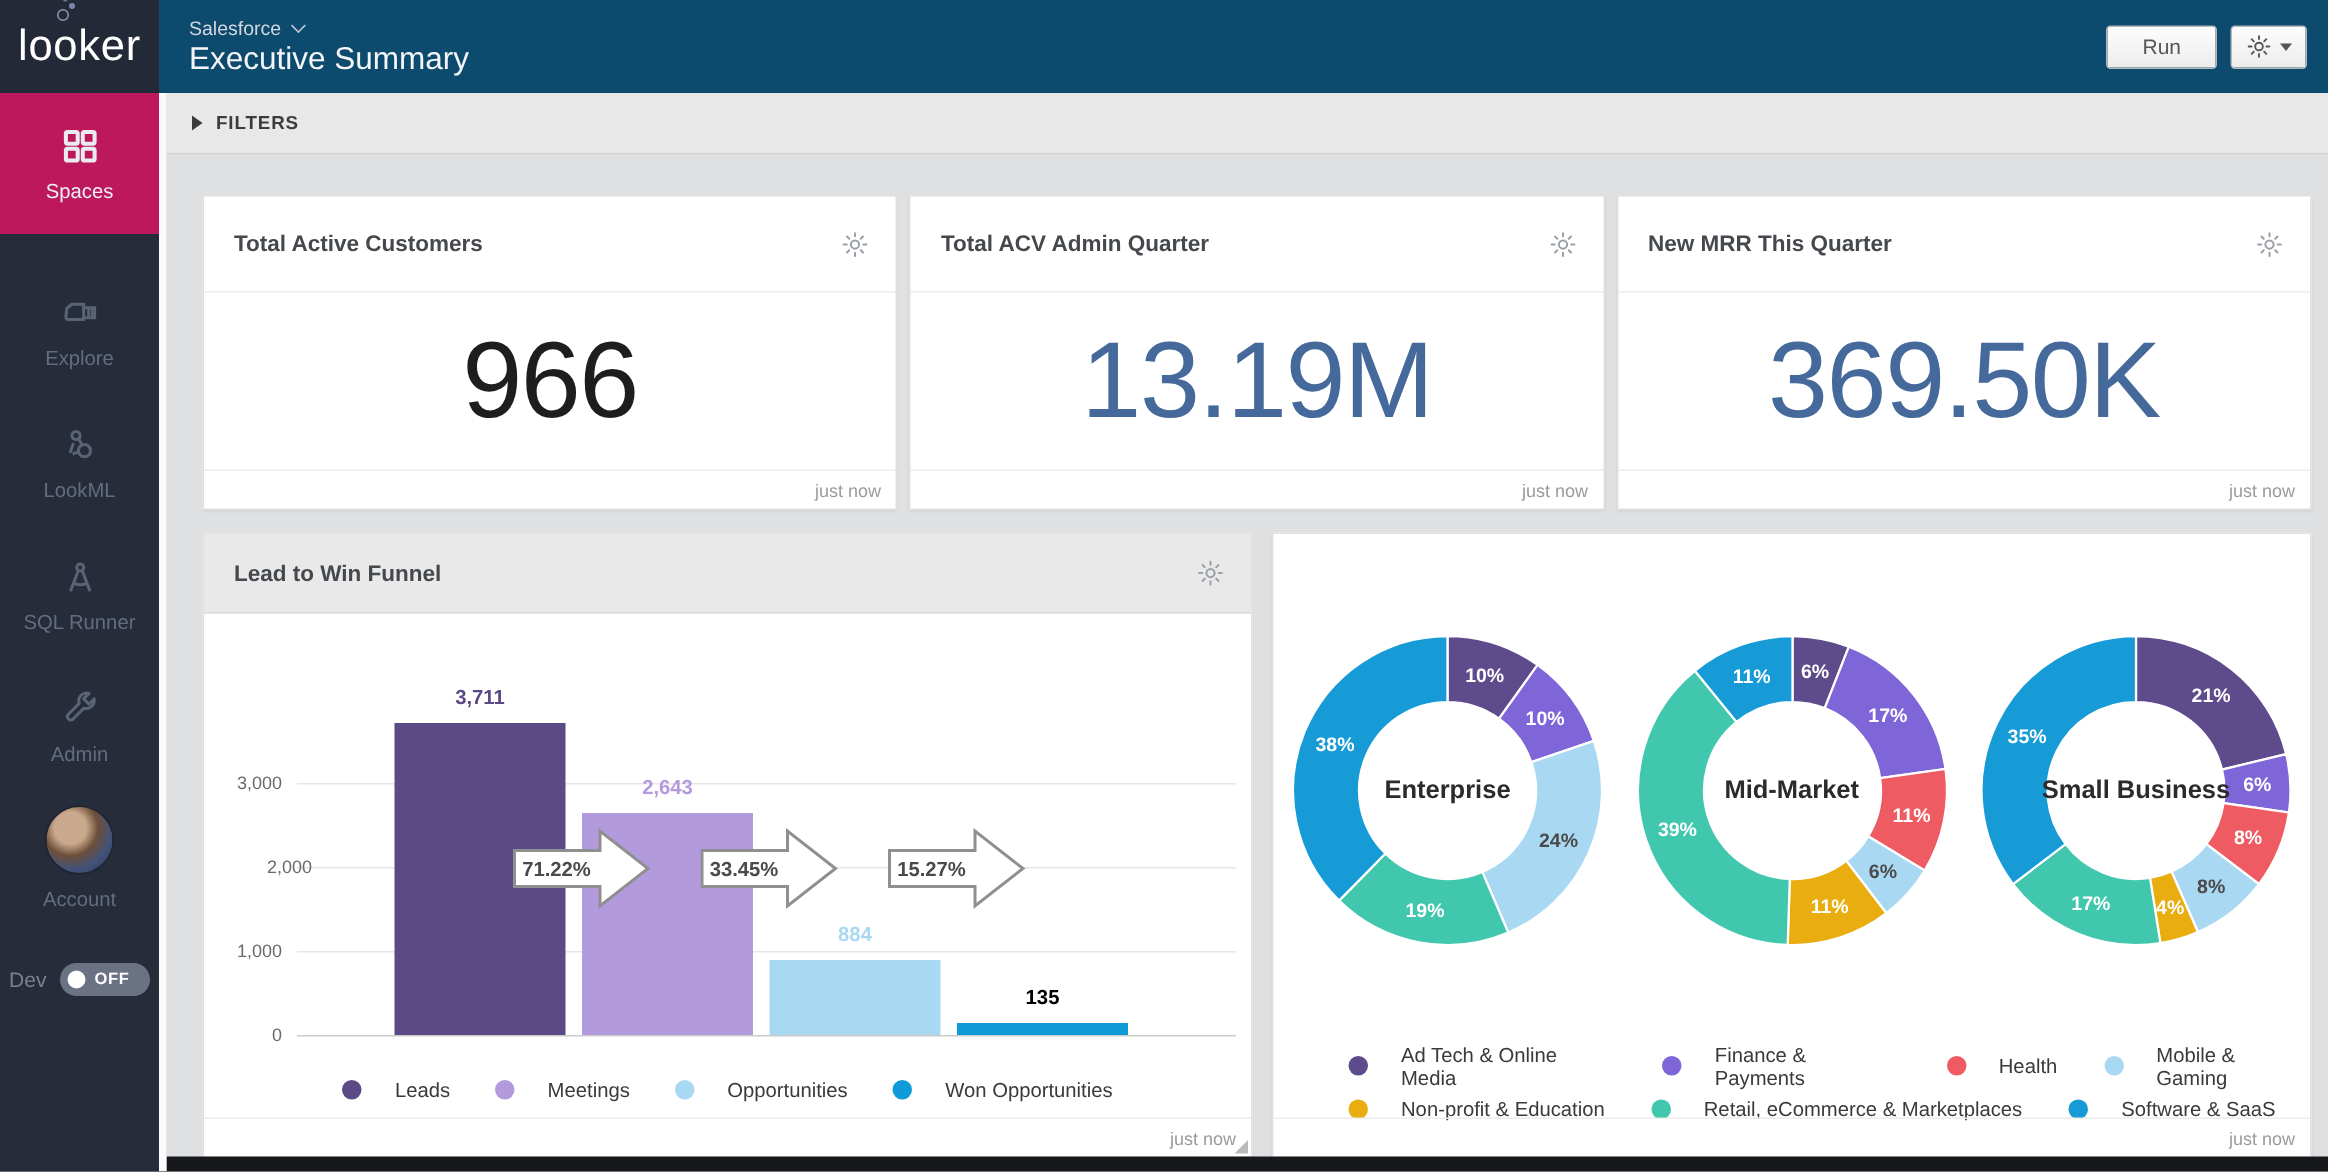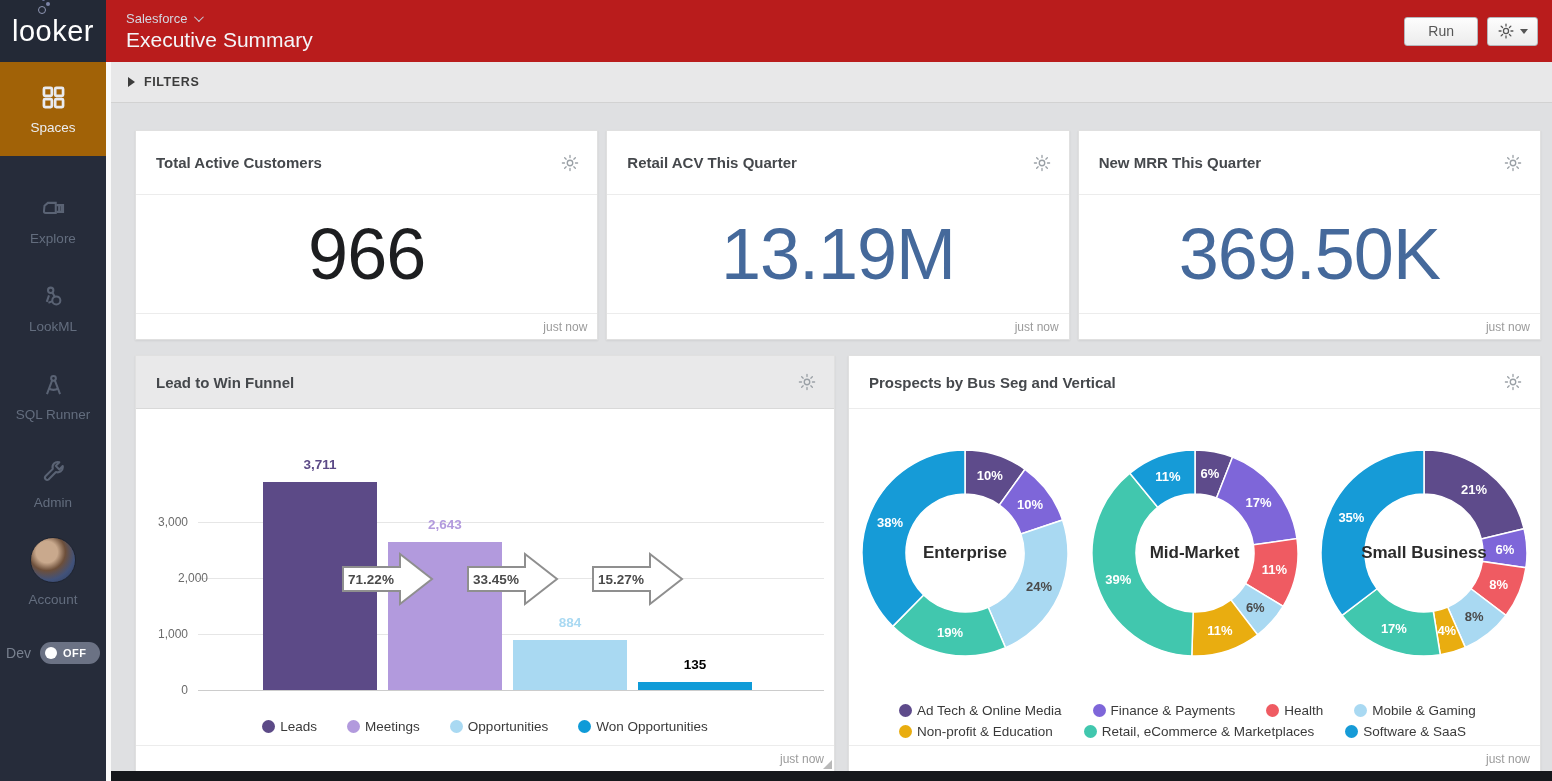--- a/index.html
+++ b/index.html
@@ -1,20 +1,20 @@
 <!DOCTYPE html>
 <html><head>
 <meta charset="utf-8">
 <style>
   * { margin:0; padding:0; box-sizing:border-box; }
   html,body { background:#16181c; }
   .app { width:1552px; height:781px; font-family:"Liberation Sans",sans-serif; display:flex; flex-direction:column; overflow:hidden; background:#dfe0e2; }
 
   
-  .topbar { height:62px; background:#b91c1c; display:flex; flex:none; }
+  .topbar { height:62px; background:#0c4a6e; display:flex; flex:none; }
   .logo-block { width:106px; height:62px; background:#232936; display:flex; align-items:center; justify-content:center; cursor:pointer; flex:none; }
   .logo-text { color:#fff; font-size:29px; font-weight:400; letter-spacing:.5px; position:relative; }
   .logo-o { position:relative; }
   .bub { position:absolute; border-radius:50%; }
   .b1 { width:8px; height:8px; border:1.5px solid #8f96b4; left:2px; top:-9px; }
   .b2 { width:4px; height:4px; background:#7d85a8; left:10px; top:-13px; }
   .b3 { width:3px; height:3px; background:#6f779c; left:6px; top:-17px; }
   .topbar-main { flex:1; display:flex; align-items:center; padding:0 14px 0 20px; }
   .titles { display:flex; flex-direction:column; gap:2px; }
   .breadcrumb-row { display:flex; align-items:center; gap:7px; cursor:pointer; }
@@ -27,21 +27,21 @@
   .gear-btn { padding:0 9px; margin-left:9px; gap:5px; }
   .caret-down { width:0; height:0; border-left:4px solid transparent; border-right:4px solid transparent; border-top:5px solid #555; }
 
   
   .shell { flex:1; display:flex; min-height:0; }
 
   
   .sidebar { width:106px; background:#262c3a; flex:none; display:flex; flex-direction:column; }
   .side-item { height:88px; display:flex; flex-direction:column; align-items:center; justify-content:center; gap:9px; cursor:pointer; color:#636d7e; }
   .side-item .side-icon { color:#5a6374; display:flex; }
-  .side-item.active { background:#a16207; height:94px; color:#eceef2; }
+  .side-item.active { background:#be185d; height:94px; color:#eceef2; }
   .side-item.active .side-icon { color:#e9ebf0; }
   .side-label { font-size:13.5px; }
   .side-gap { height:20px; flex:none; }
   .avatar { width:46px; height:46px; border-radius:50%; background:radial-gradient(circle at 36% 32%, #c9a98d 0 26%, #6d4f3a 45%, #41527a 68%, #2c3a57 100%); border:1px solid #1d2330; }
   .dev-row { margin-top:26px; display:flex; align-items:center; justify-content:center; gap:9px; }
   .dev-label { font-size:14px; color:#79818f; }
   .dev-toggle { width:60px; height:22px; border-radius:11px; background:#6b7284; display:flex; align-items:center; padding:0 7px 0 5px; gap:6px; cursor:pointer; }
   .dev-dot { width:12px; height:12px; border-radius:50%; background:#fff; }
   .dev-state { font-size:11px; font-weight:700; color:#fff; letter-spacing:.5px; }
 
@@ -70,21 +70,21 @@
   .prospects-card { flex:1; min-width:0; }
   .prospects-card .card-head { height:53px; }
   .funnel-body { position:relative; height:298px; }
   .grid { position:absolute; height:1px; background:#e6e6e6; }
   .grid.axis { background:#cccccc; }
   .ytick { position:absolute; left:0; width:52px; text-align:right; font-size:12px; color:#6b6b6b; }
   .bar { position:absolute; cursor:pointer; }
   .barval { position:absolute; text-align:center; font-size:13.5px; font-weight:700; }
   .arrow-wrap { position:absolute; width:92px; height:56px; }
   .funnel-legend { height:38px; display:flex; align-items:center; justify-content:center; gap:30px; flex:none; }
-  .legend-item { display:flex; align-items:center; gap:5px; font-size:13.5px; color:#3a3a3a; cursor:pointer; }
+  .legend-item { display:flex; align-items:center; gap:22px; font-size:13.5px; color:#3a3a3a; cursor:pointer; }
   .legend-dot { width:13px; height:13px; border-radius:50%; flex:none; }
   .resize-handle { position:absolute; right:2px; bottom:2px; width:0; height:0; border-left:9px solid transparent; border-bottom:9px solid #b9b9b9; }
 
   .donut-row { flex:1; display:flex; justify-content:space-between; align-items:center; padding:0 10px; min-height:0; }
   .donut { position:relative; width:212px; height:212px; }
   .donut-center { position:absolute; inset:0; display:flex; align-items:center; justify-content:center; font-size:17px; font-weight:700; color:#2b2b2b; pointer-events:none; }
   .prospects-legend { height:48px; display:flex; flex-direction:column; justify-content:center; gap:6px; padding-left:50px; flex:none; }
   .pl-row { display:flex; gap:31px; }
 </style>
 </head>
@@ -208,21 +208,21 @@
             </div>
             <div class="kpi-body">
                 <span class="kpi-value" style="color: rgb(29, 30, 32);">966</span>
               </div>
             <div class="card-foot">
                 <span>just now</span>
               </div>
           </div>
           <div class="card kpi-card">
             <div class="card-head">
-              <span class="card-title">Retail ACV This Quarter</span>
+              <span class="card-title">Total ACV Admin Quarter</span>
               <span class="gear-icon">
                   <svg viewBox="0 0 24 24" width="20" height="20">
                     <g fill="none" stroke="currentColor" stroke-width="1.6" stroke-linecap="round">
                       <circle cx="12" cy="12" r="3.3"></circle>
                       <path d="M12 2.9v2.5M12 18.6v2.5M21.1 12h-2.5M5.4 12H2.9M18.4 5.6l-1.8 1.8M7.4 16.6l-1.8 1.8M18.4 18.4l-1.8-1.8M7.4 7.4L5.6 5.6"></path>
                     </g>
                   </svg>
                 </span>
             </div>
             <div class="kpi-body">
@@ -314,31 +314,20 @@
                   <span>Won Opportunities</span>
                 </div>
               </div>
             <div class="card-foot">
               <span>just now</span>
               <span class="resize-handle"></span>
             </div>
           </div>
 
           <div class="card prospects-card">
-            <div class="card-head">
-              <span class="card-title">Prospects by Bus Seg and Vertical</span>
-              <span class="gear-icon">
-                  <svg viewBox="0 0 24 24" width="20" height="20">
-                    <g fill="none" stroke="currentColor" stroke-width="1.6" stroke-linecap="round">
-                      <circle cx="12" cy="12" r="3.3"></circle>
-                      <path d="M12 2.9v2.5M12 18.6v2.5M21.1 12h-2.5M5.4 12H2.9M18.4 5.6l-1.8 1.8M7.4 16.6l-1.8 1.8M18.4 18.4l-1.8-1.8M7.4 7.4L5.6 5.6"></path>
-                    </g>
-                  </svg>
-                </span>
-            </div>
             <div class="donut-row">
                 <div class="donut"><svg width="212" height="212" viewBox="0 0 212 212">
                     <path d="M106.00 3.00 A103 103 0 0 1 166.02 22.30 L140.38 58.05 A59 59 0 0 0 106.00 47.00 Z" fill="#5e4b8b" stroke="#ffffff" stroke-width="1.5">
                       <title>Ad Tech &amp; Online Media: 10%</title>
                     </path>
                     <text x="130.8" y="28.9" dy="0.35em" text-anchor="middle" fill="#ffffff" style="font:700 13px 'Liberation Sans',sans-serif">10%</text>
                     <path d="M166.02 22.30 A103 103 0 0 1 203.56 72.95 L161.88 87.07 A59 59 0 0 0 140.38 58.05 Z" fill="#7e66d9" stroke="#ffffff" stroke-width="1.5">
                       <title>Finance &amp; Payments: 10%</title>
                     </path>
                     <text x="171.1" y="57.8" dy="0.35em" text-anchor="middle" fill="#ffffff" style="font:700 13px 'Liberation Sans',sans-serif">10%</text>

